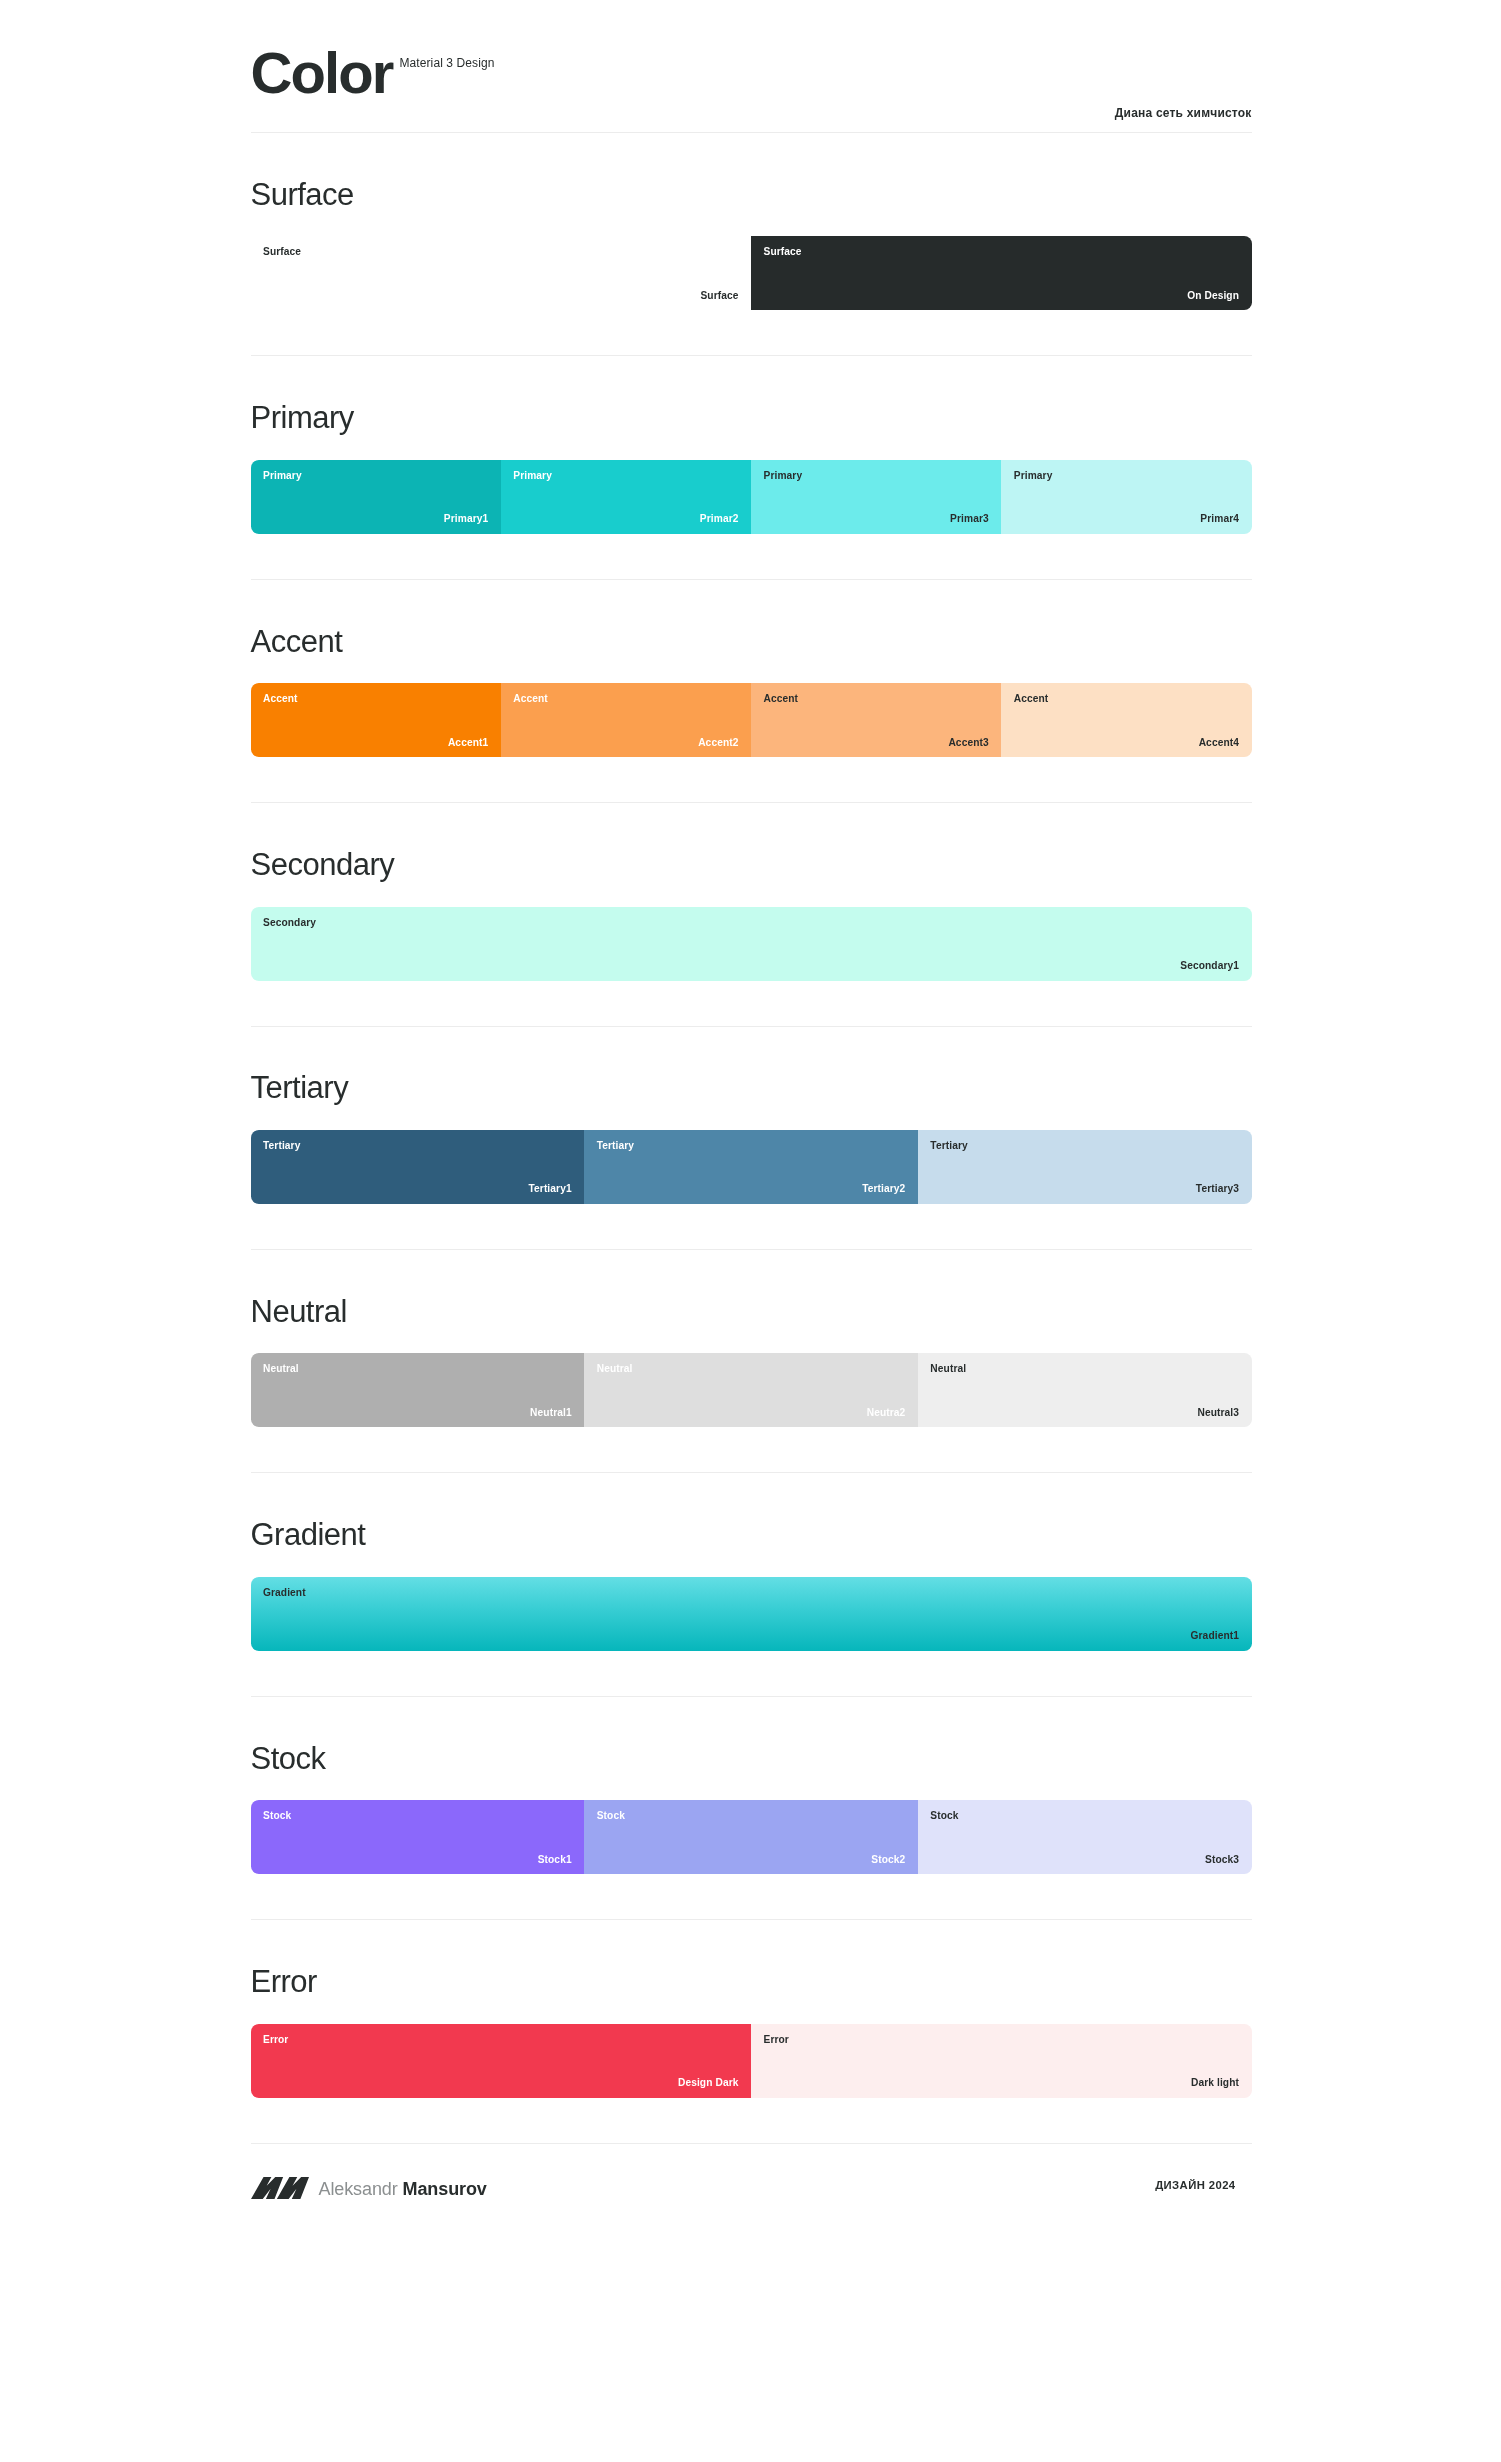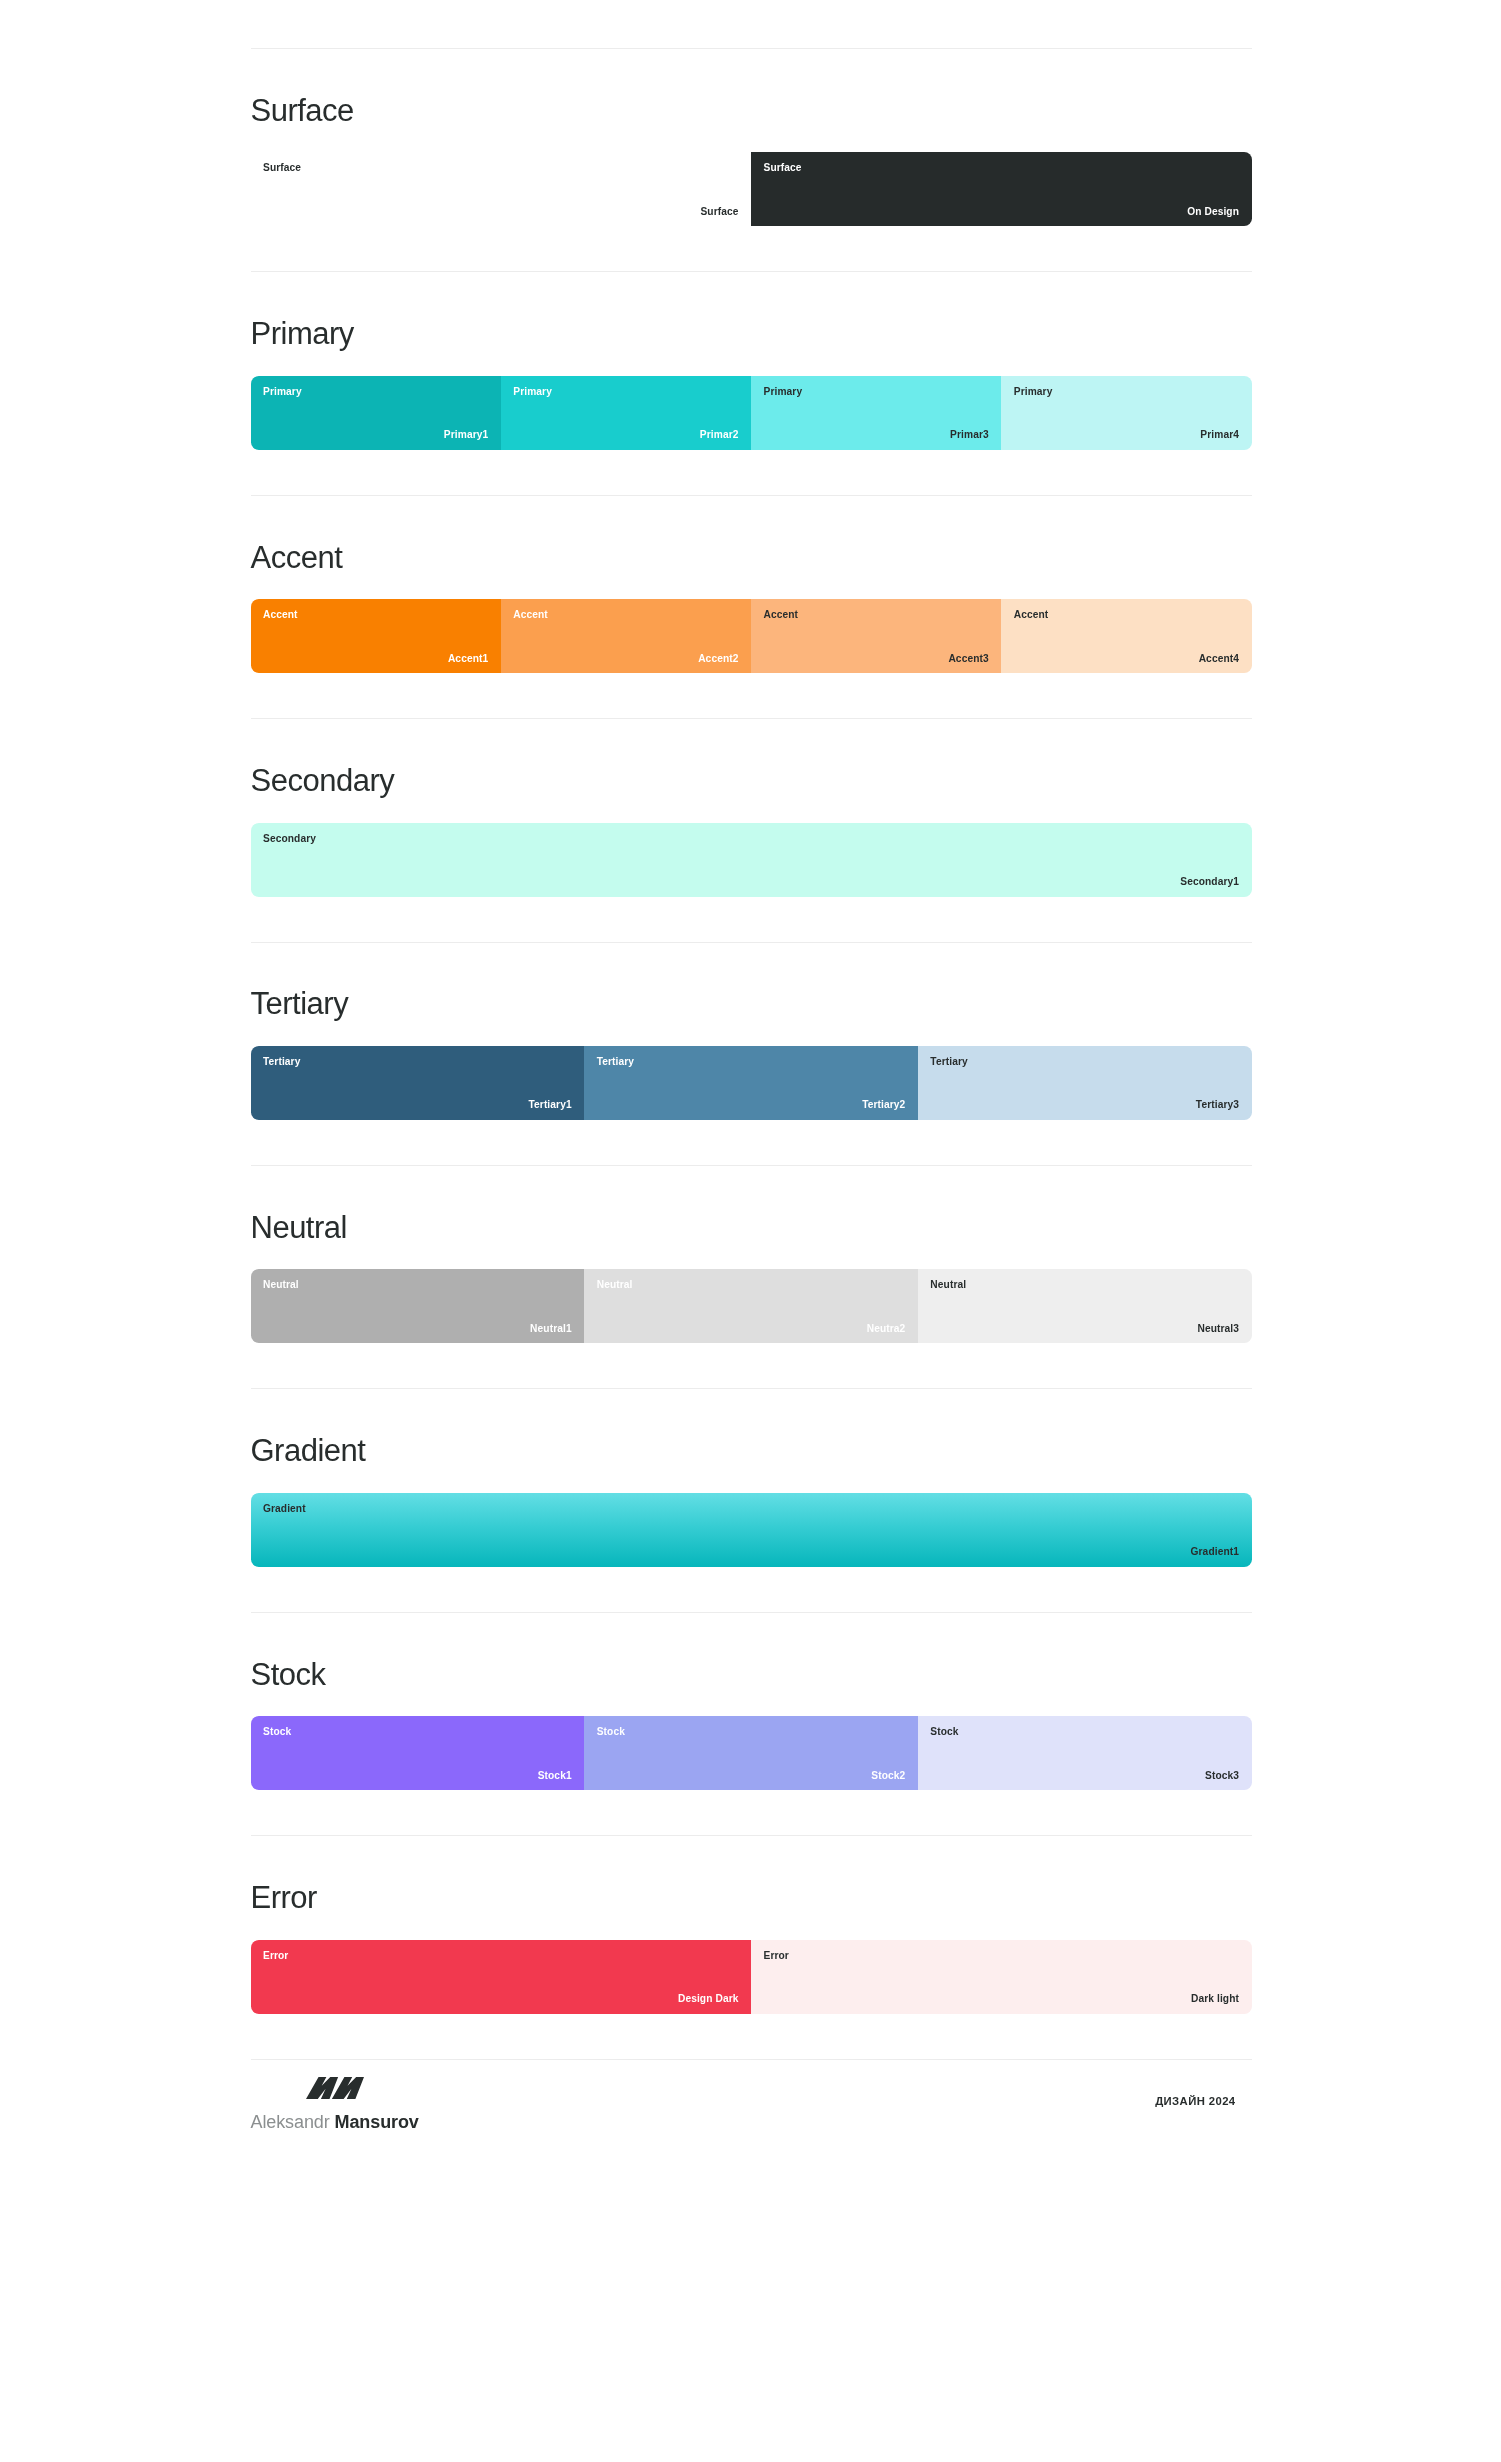--- a/index.html
+++ b/index.html
@@ -117,21 +117,20 @@
     position:relative;
     height:67px;
     display:flex;
     align-items:center;
     padding-top:25px;
   }
   .brand {
     display:flex;
     align-items:center;
     gap:10px;
-    flex-direction:column;
   }
   .logo-mark { display:block; }
   .brand-name {
     font-size:18px;
     color:#282d2d;
     letter-spacing:-0.1px;
     white-space:nowrap;
   }
   .brand-name .light { font-weight:300; color:#8b8f90; }
   .brand-name .bold  { font-weight:bold; color:#282d2d; }
@@ -146,20 +145,27 @@
     letter-spacing:0.4px;
     white-space:nowrap;
   }
 </style>
 </head>
 <body>
 
 <div class="page">
   <div class="content">
 
+    <div class="header">
+      <div class="title-wrap">
+        <div class="title">Color</div>
+        <div class="title-sup">Material 3 Design</div>
+      </div>
+      <div class="client">Диана сеть химчисток</div>
+    </div>
 
     <div class="rule"></div>
 
     <div id="sections-host">
         <div class="section">
           <div class="section-head">Surface</div>
           <div class="swatch-row">
             <div class="swatch plain" style="flex: 2 1 0%; background: rgb(255, 255, 255); color: rgb(40, 45, 45);">
               <div class="sw-top">Surface</div>
               <div class="sw-bot">Surface</div>

